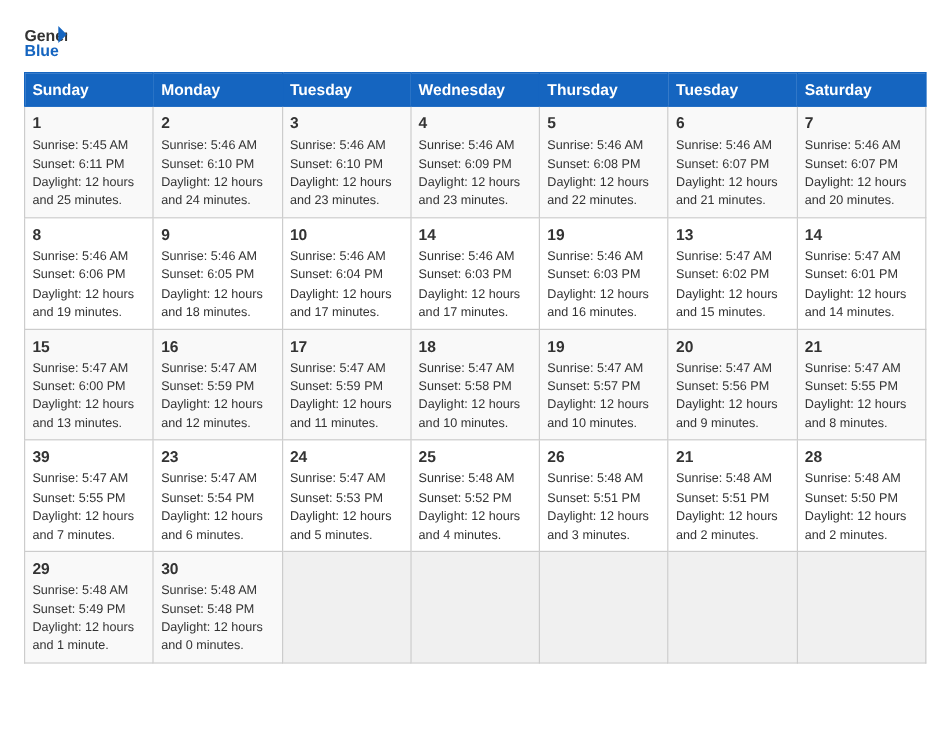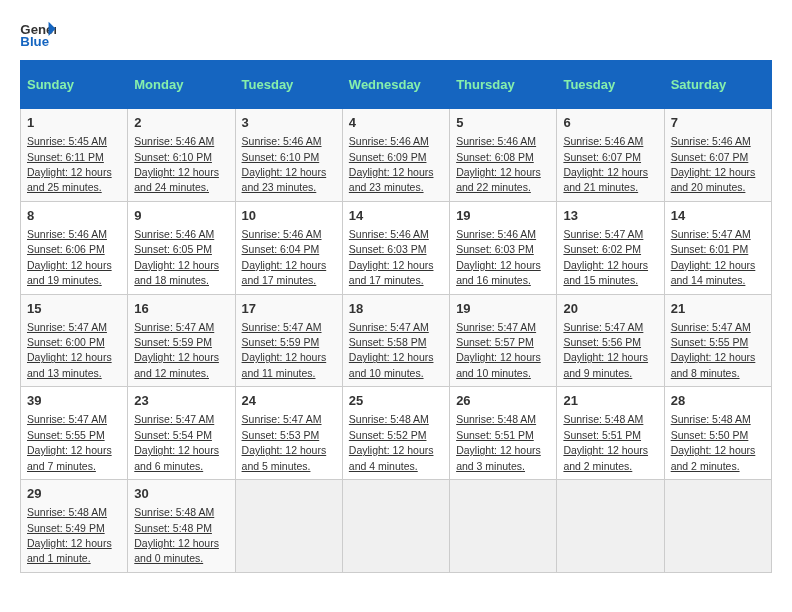--- a/index.html
+++ b/index.html
@@ -45,23 +45,23 @@
       font-size: 16px;
       color: #555;
     }
     table {
       width: 100%;
       border-collapse: collapse;
       font-size: 11px;
     }
     thead th {
       background: #1565c0;
-      color: #86efac;
+      color: #ffffff;
       text-align: left;
-      padding: 16px 6px;
+      padding: 6px 6px;
       font-size: 13px;
       font-weight: bold;
       border: 1px solid #1565c0;
     }
     tbody td {
       vertical-align: top;
       padding: 5px 6px;
       border: 1px solid #ccc;
       width: 14.28%;
       height: 80px;
@@ -75,21 +75,20 @@
     .day-num {
       font-size: 13px;
       font-weight: bold;
       display: block;
       margin-bottom: 2px;
     }
     .day-info {
       font-size: 10.5px;
       color: #333;
       line-height: 1.45;
-      text-decoration: underline;
     }
     .empty-cell {
       background: #f0f0f0 !important;
     }
   </style>
 </head>
 <body>
 
 <div class="header">
   <div class="logo">

